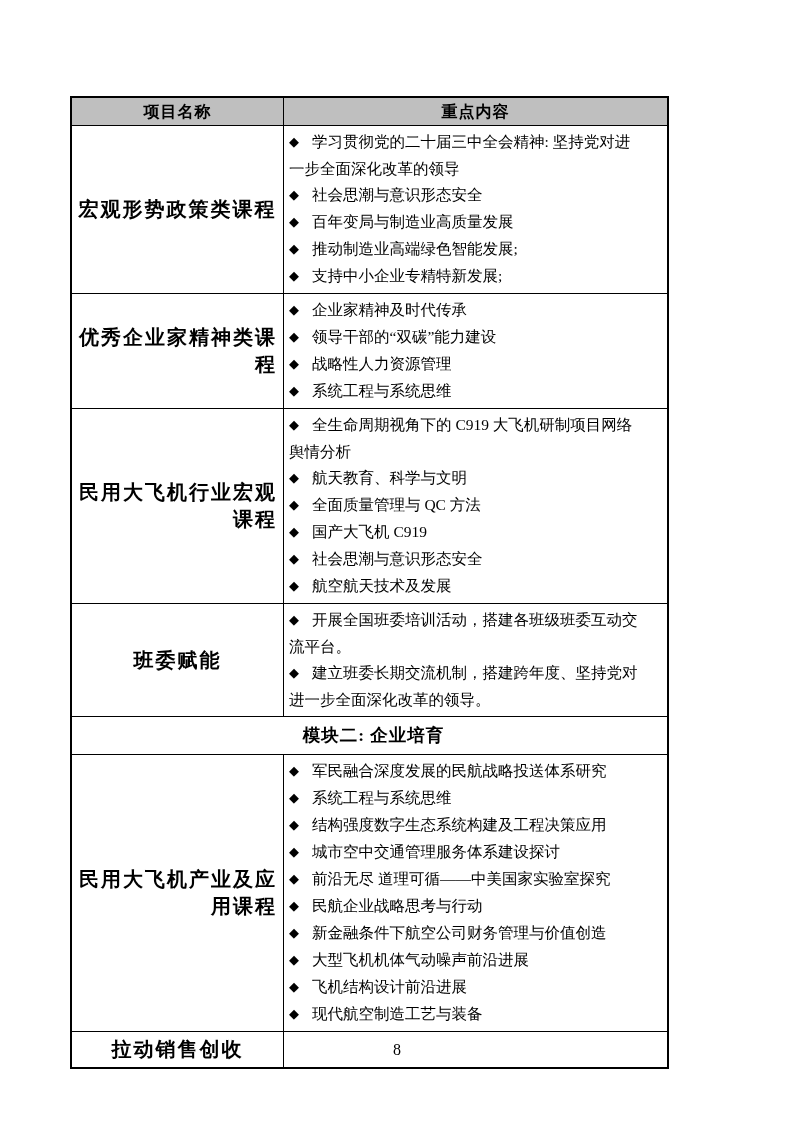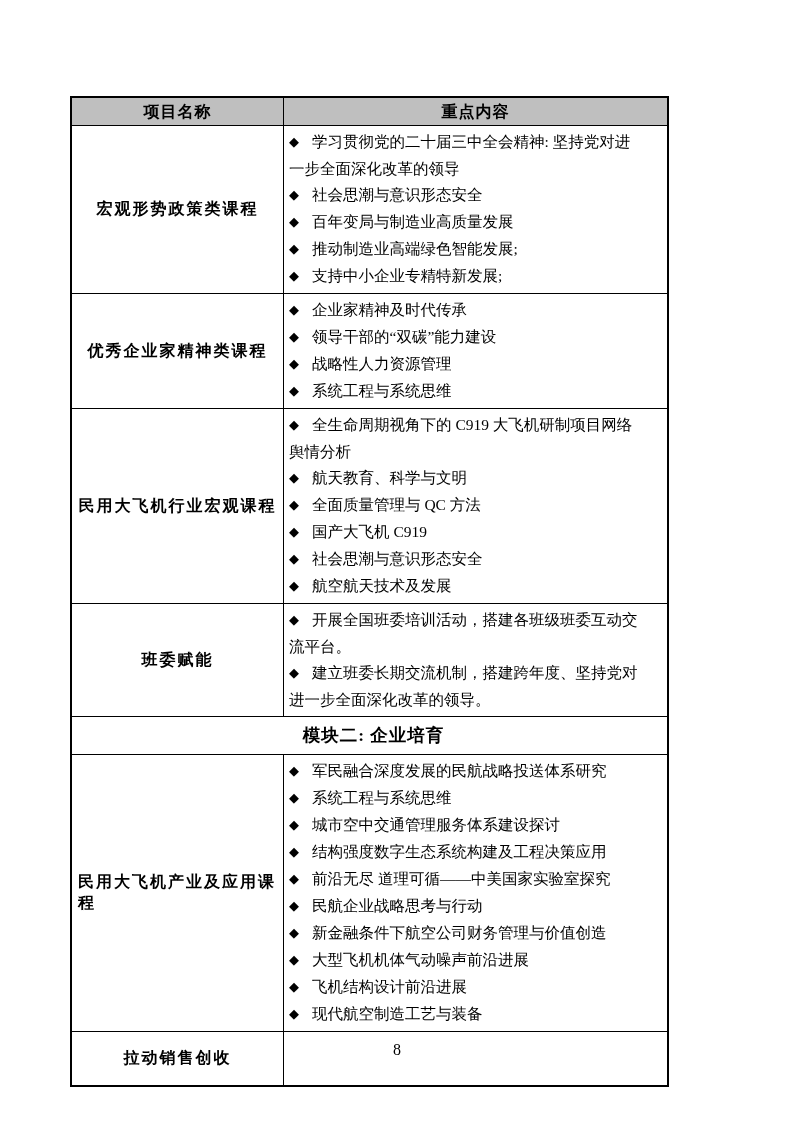--- a/index.html
+++ b/index.html
@@ -29,25 +29,25 @@
     border-top: 1px solid var(--border-color);
   }
   .row.header-row { border-top: none; }
   .cell.left-cell {
     width: 212px;
     flex: 0 0 212px;
     border-right: 1px solid var(--border-color);
     display: flex;
     align-items: center;
     justify-content: center;
-    text-align: left;
+    text-align: right;
     font-weight: bold;
-    font-size: 16px;
+    font-size: 20px;
     letter-spacing: 2px;
-    padding: 16px 6px;
+    padding: 4px 6px;
   }
   .cell.right-cell {
     flex: 1 1 auto;
     padding: 3px 24px 3px 5px;
     font-size: 15.5px;
     line-height: 26px;
   }
   .header-row .cell {
     background: var(--header-bg);
     font-weight: bold;
@@ -138,22 +138,22 @@
             <p class="bullet-p"><span class="bullet">◆</span><span>开展全国班委培训活动，搭建各班级班委互动交流平台。</span></p>
             <p class="bullet-p"><span class="bullet">◆</span><span>建立班委长期交流机制，搭建跨年度、坚持党对进一步全面深化改革的领导。</span></p>
           </div>
         </div>
         <div class="row section-row">模块二: 企业培育</div>
         <div class="row item-row">
           <div class="cell left-cell">民用大飞机产业及应用课程</div>
           <div class="cell right-cell">
             <p class="bullet-p"><span class="bullet">◆</span><span>军民融合深度发展的民航战略投送体系研究</span></p>
             <p class="bullet-p"><span class="bullet">◆</span><span>系统工程与系统思维</span></p>
+            <p class="bullet-p"><span class="bullet">◆</span><span>结构强度数字生态系统构建及工程决策应用</span></p>
             <p class="bullet-p"><span class="bullet">◆</span><span>城市空中交通管理服务体系建设探讨</span></p>
-            <p class="bullet-p"><span class="bullet">◆</span><span>结构强度数字生态系统构建及工程决策应用</span></p>
             <p class="bullet-p"><span class="bullet">◆</span><span>前沿无尽 道理可循——中美国家实验室探究</span></p>
             <p class="bullet-p"><span class="bullet">◆</span><span>民航企业战略思考与行动</span></p>
             <p class="bullet-p"><span class="bullet">◆</span><span>新金融条件下航空公司财务管理与价值创造</span></p>
             <p class="bullet-p"><span class="bullet">◆</span><span>大型飞机机体气动噪声前沿进展</span></p>
             <p class="bullet-p"><span class="bullet">◆</span><span>飞机结构设计前沿进展</span></p>
             <p class="bullet-p"><span class="bullet">◆</span><span>现代航空制造工艺与装备</span></p>
           </div>
         </div>
         <div class="row item-row hang">
           <div class="cell left-cell">拉动销售创收</div>

